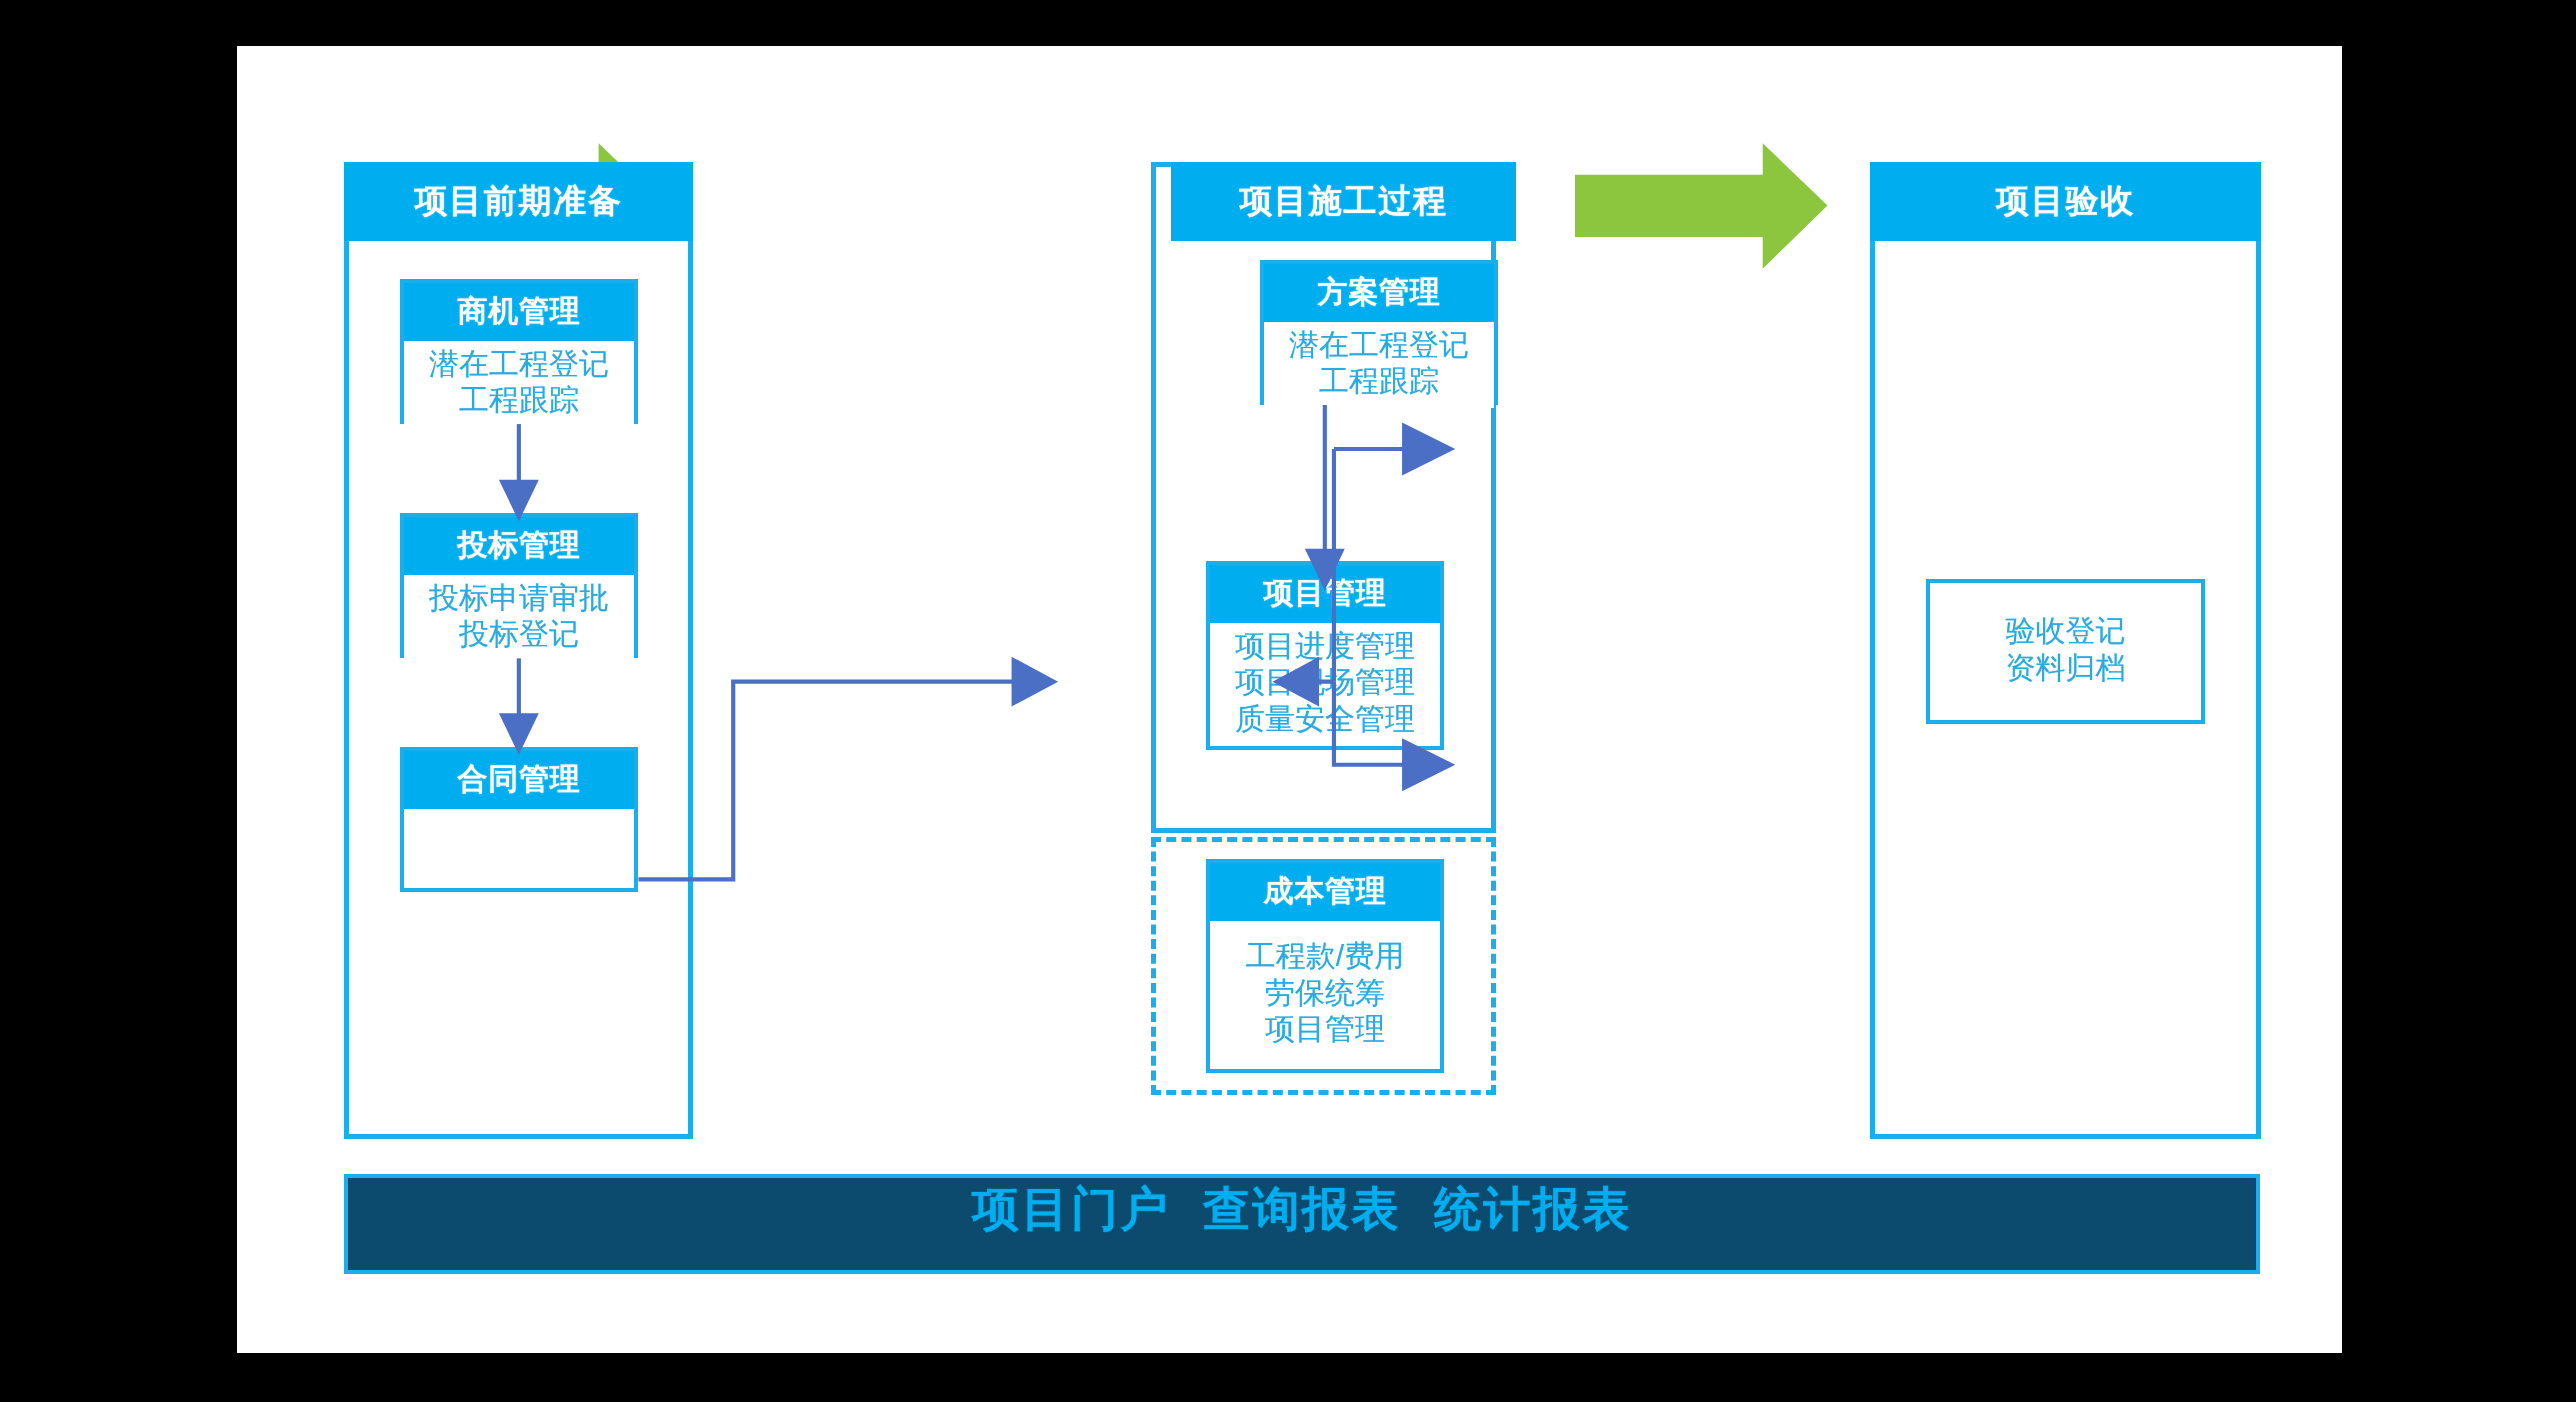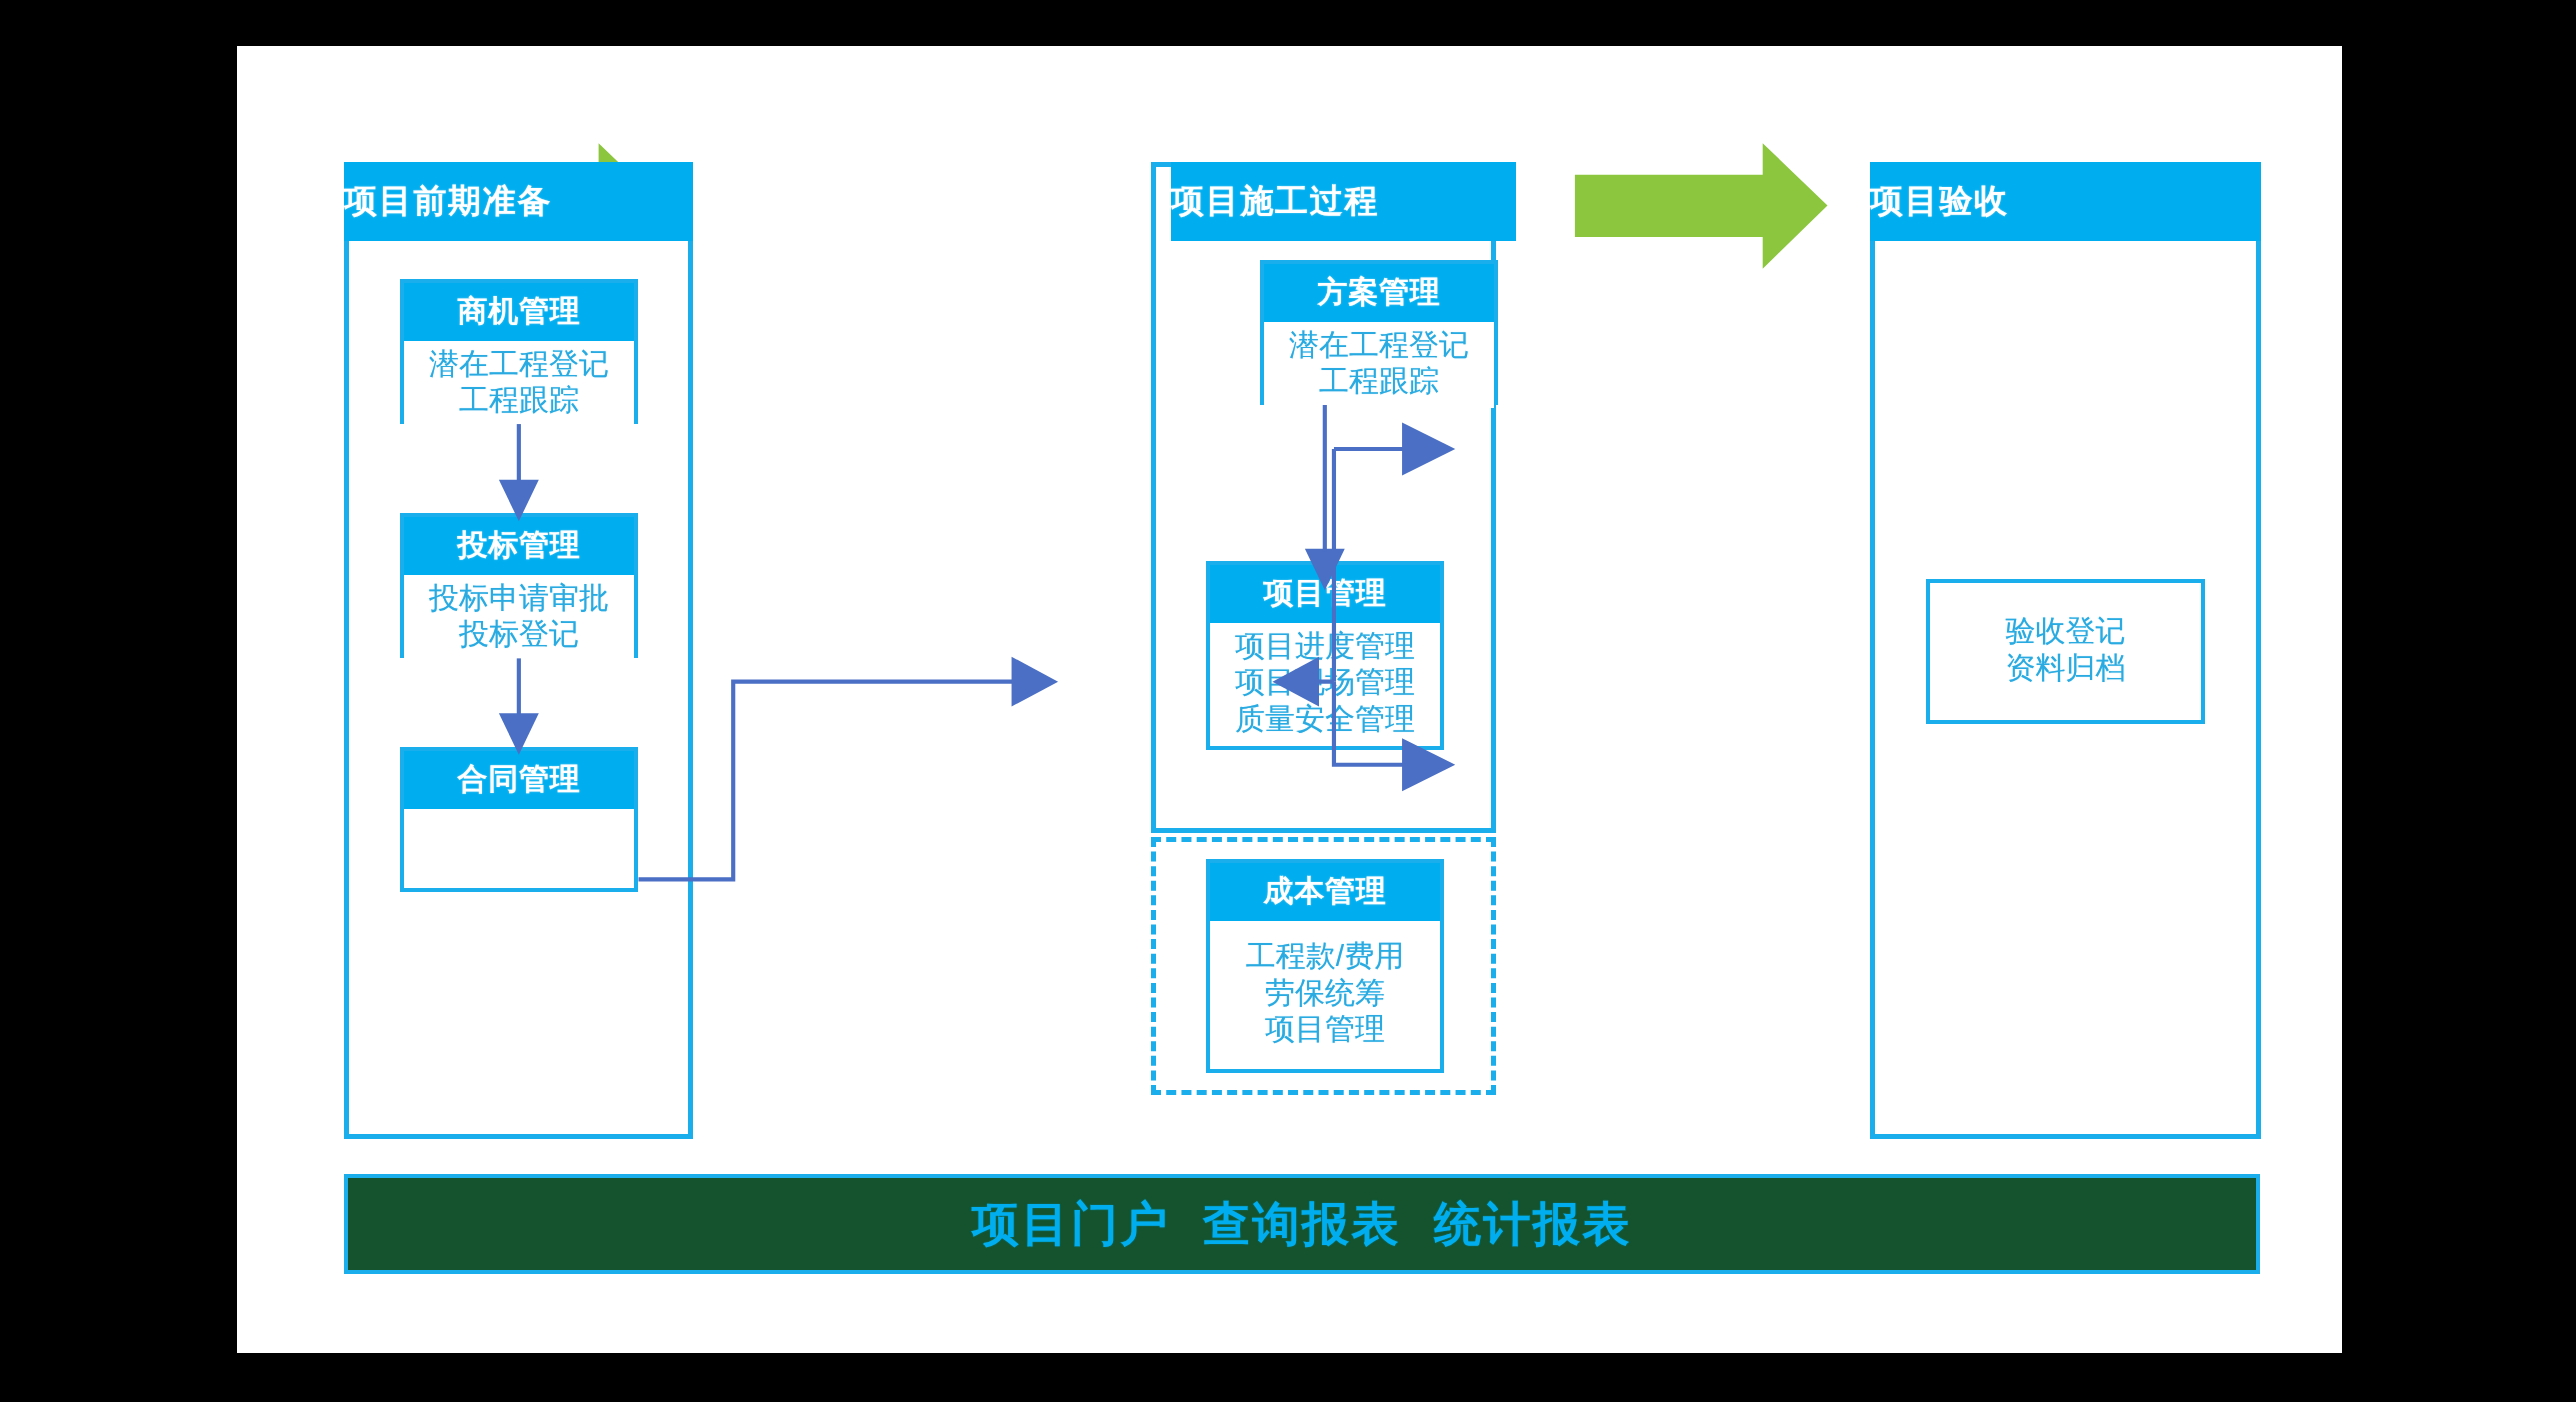--- a/index.html
+++ b/index.html
@@ -32,21 +32,21 @@
     border: 5px solid #1BAEEC;
     box-sizing: border-box;
     background: #ffffff;
   }
   .col-header {
     position: absolute;
     background: #00AEEF;
     box-sizing: border-box;
     display: flex;
     align-items: center;
-    justify-content: flex-start;
+    justify-content: center;
     color: #ffffff;
     font-weight: bold;
     font-size: 33px;
     letter-spacing: 1.7px;
     text-shadow: 0 0 1.7px rgba(255,255,255,0.55);
   }
 
   
   .card {
     position: absolute;
@@ -91,23 +91,23 @@
     box-sizing: border-box;
     border: 5px dashed #1BAEEC;
     background: #ffffff;
   }
 
   
   #bottom-bar {
     position: absolute;
     box-sizing: border-box;
     border: 4.2px solid #1BAEEC;
-    background: #14532d;
-    display: flex;
-    align-items: center;
+    background: #0c4a6e;
+    display: flex;
+    align-items: flex-start;
     justify-content: center;
   }
   .bottom-text {
     color: #00AEEF;
     font-weight: bold;
     font-size: 47px;
     letter-spacing: 2.5px;
     text-shadow: 0 0 1.7px rgba(0,174,239,0.55);
   }
   .bottom-gap { display: inline-block; width: 33px; }

